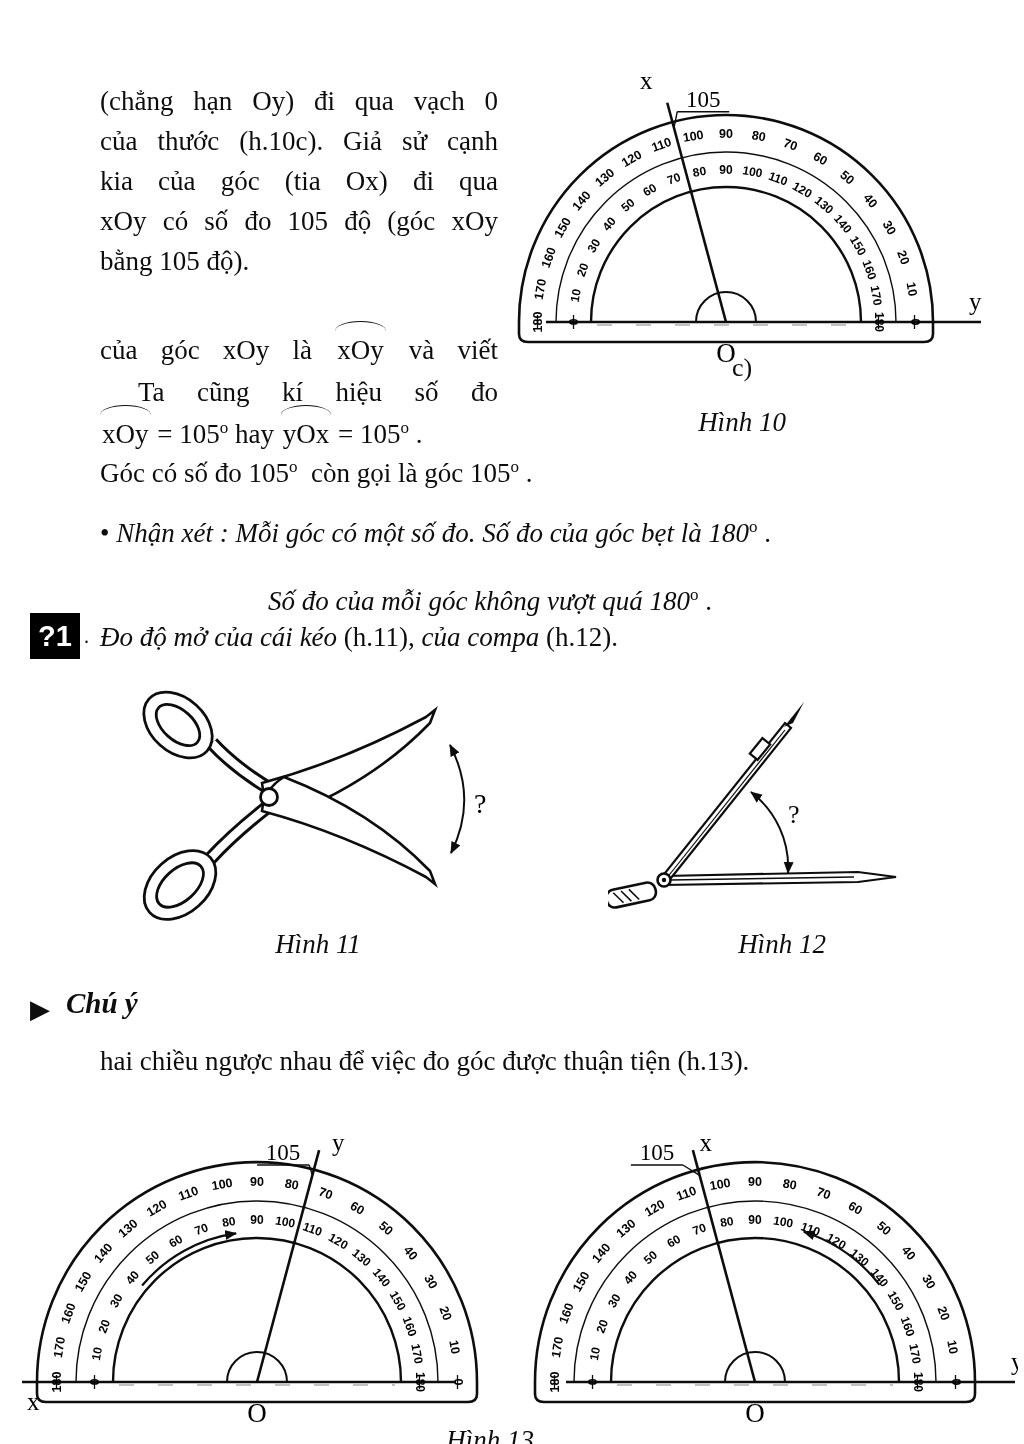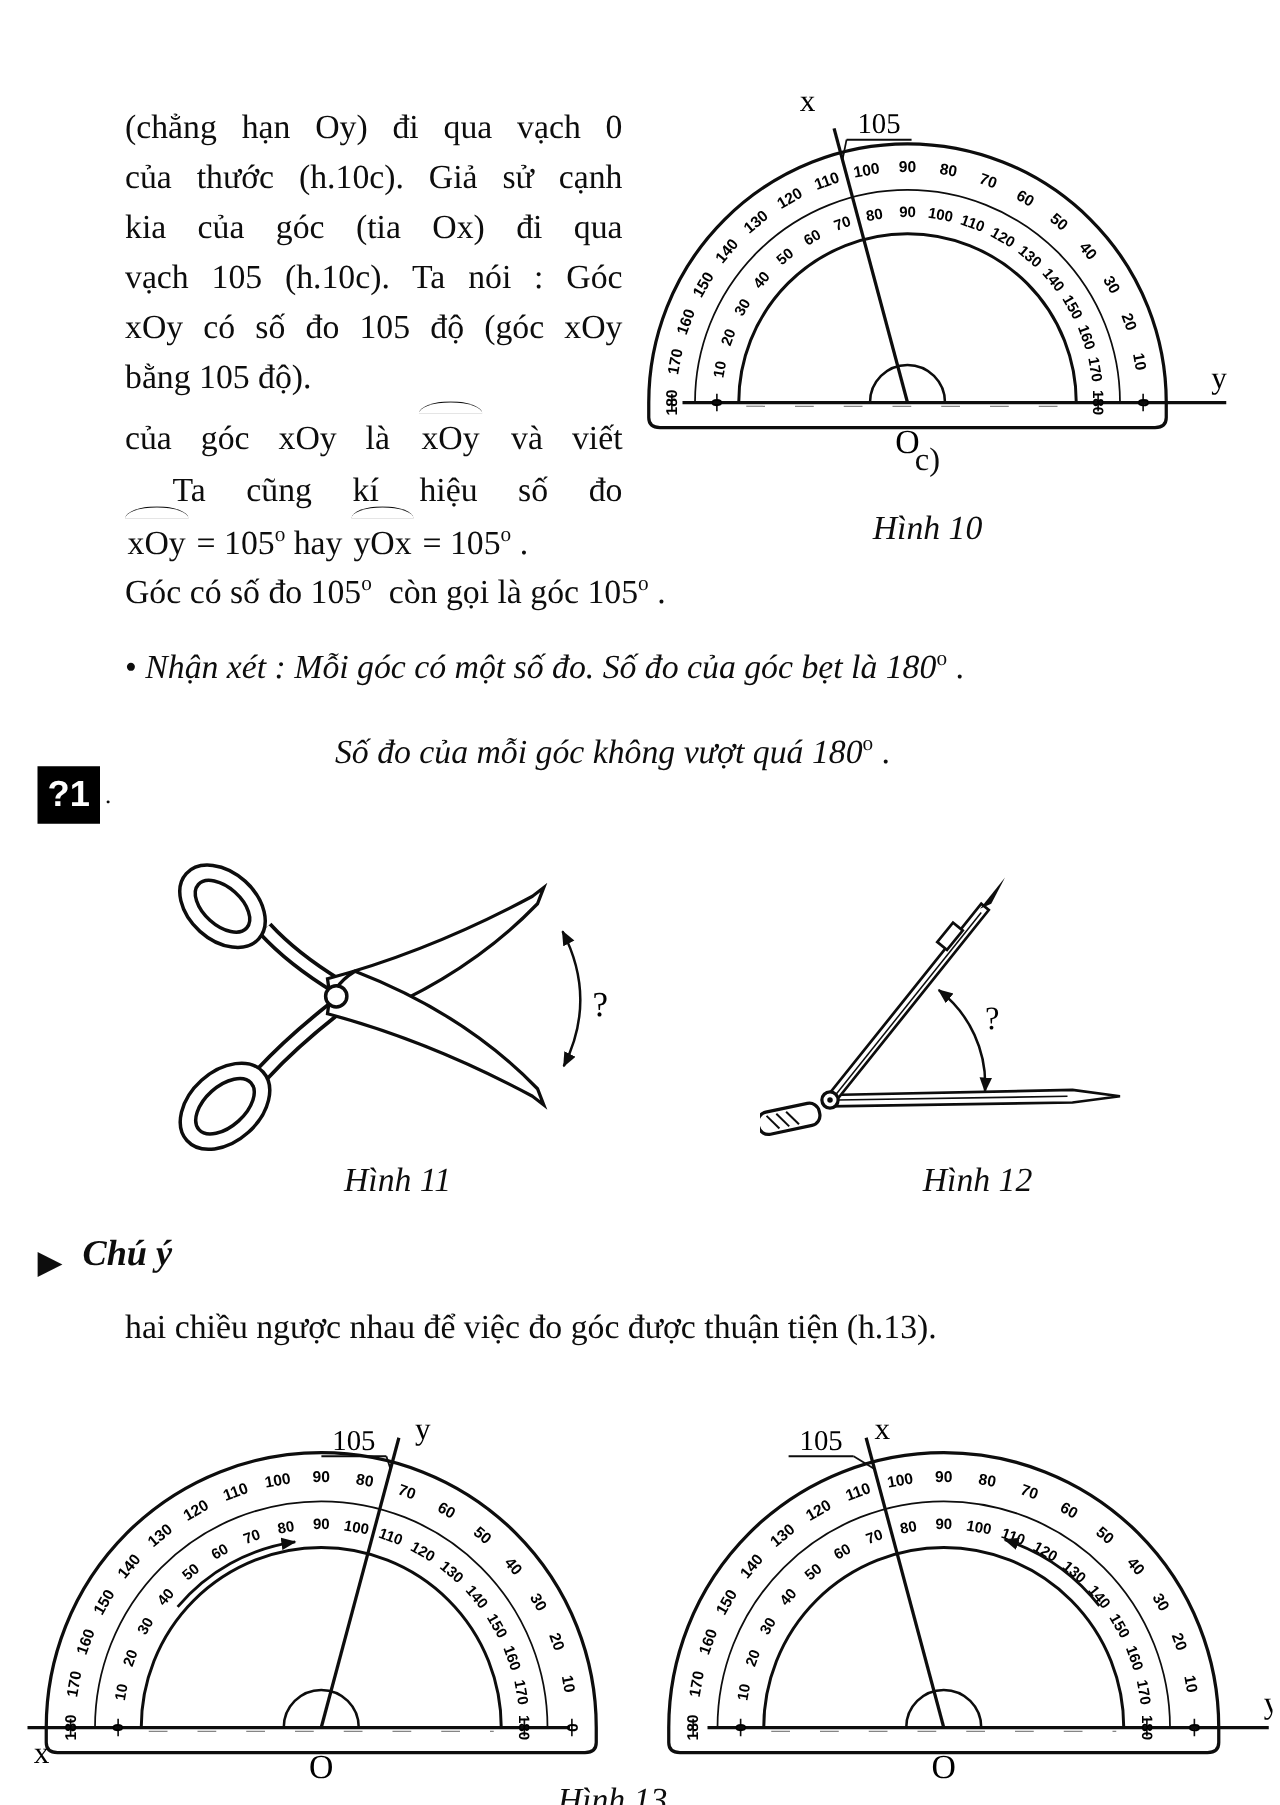--- a/index.html
+++ b/index.html
@@ -30,21 +30,20 @@
 </style>
 </head>
 <body>
 
 <div class="page">
 
   <div class="abs col" style="left:100px;top:36px;">
     <div class="j-line">(chẳng hạn Oy) đi qua vạch 0</div>
     <div class="j-line">của thước (h.10c). Giả sử cạnh</div>
     <div class="j-line">kia của góc (tia Ox) đi qua</div>
-    <div class="j-line">vạch 105 (h.10c). Ta nói : Góc</div>
     <div class="j-line">xOy có số đo 105 độ (góc xOy</div>
     <div>bằng 105 độ).</div>
   </div>
 
   <div class="abs col" style="left:100px;top:284px;line-height:42px;">
     <div class="j-line"><span>của góc xOy là</span> <span class="hat">xOy</span> <span>và viết</span></div>
     <div class="j-line p2l1">Ta cũng kí hiệu số đo</div>
     <div><span class="hat">xOy</span> <span>= 105</span><sup class="supo">o</sup> <span>hay</span> <span class="hat">yOx</span> <span>= 105</span><sup class="supo">o</sup> <span>.</span></div>
   </div>
 
@@ -54,20 +53,23 @@
 
   <div class="abs line27" style="left:100px;top:468px;width:840px;">
     <span>•</span> <span class="it">Nhận xét : Mỗi góc có một số đo. Số đo của góc bẹt là 180</span><sup class="supo">o</sup> <span>.</span>
   </div>
   <div class="abs line27 remark2" style="left:80px;top:536px;width:820px;">
     <span class="it">Số đo của mỗi góc không vượt quá 180</span><sup class="supo">o</sup> <span>.</span>
   </div>
 
   <div class="abs task-badge" style="left:30px;top:568px;">?1</div>
   <div class="abs" style="left:84px;top:580px;font-size:20px;">.</div>
+  <div class="abs line27" style="left:100px;top:572px;">
+    <span class="it">Đo độ mở của cái kéo</span> <span>(h.11),</span> <span class="it">của compa</span> <span>(h.12).</span>
+  </div>
 
   <svg id="svg-fig10" class="abs" style="left:502px;top:20px;" width="480" height="322" viewBox="0 0 480 322">
       <defs>
         <marker id="svg-fig10-ah" markerWidth="14" markerHeight="12" refX="11" refY="5" orient="auto" markerUnits="userSpaceOnUse">
           <path d="M0,0 L12,5 L0,10 z" fill="#0d0d0d"></path>
         </marker>
       </defs>
       <path d="M 17 257 A 207 207 0 0 1 431 257 L 431 269 Q 431 277 422 277 L 26 277 Q 17 277 17 269 Z" fill="#fff" stroke="#0d0d0d" stroke-width="2.6"></path>
       <path d="M 54 257 A 170 170 0 0 1 394 257" fill="none" stroke="#0d0d0d" stroke-width="1.4"></path>
       <path d="M 89 257 A 135 135 0 0 1 359 257" fill="none" stroke="#0d0d0d" stroke-width="2.4"></path>

